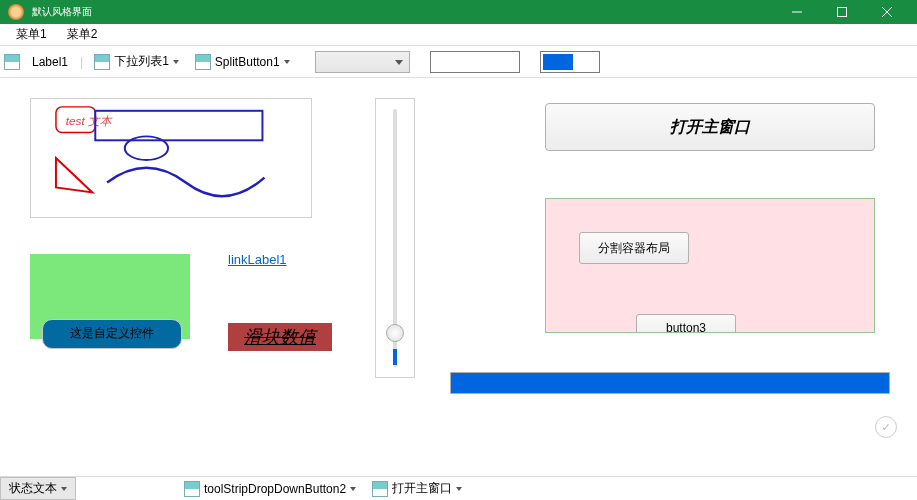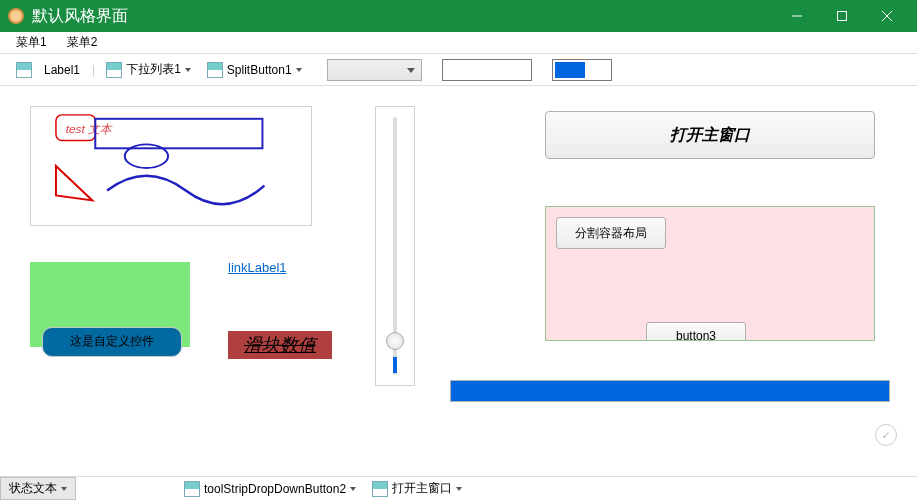--- a/index.html
+++ b/index.html
@@ -1,24 +1,24 @@
 <!DOCTYPE html>
 <html><head>
 <meta charset="utf-8">
 <style>
 * { box-sizing: border-box; margin: 0; padding: 0; font-family: "Microsoft YaHei", Arial, sans-serif; }
 body { background: #fff; width: 917px; height: 500px; overflow: hidden; position: relative; }
-.titlebar { background: #188c41; height: 32px; display: flex; align-items: center; padding: 0 8px; color: #fff; font-size: 16px; }
+.titlebar { background: #188c41; height: 24px; display: flex; align-items: center; padding: 0 8px; color: #fff; font-size: 10px; }
 .titlebar .app-icon { width: 16px; height: 16px; background: radial-gradient(circle, #f8d090 40%, #d08030 70%); border-radius: 50%; margin-right: 8px; }
 .titlebar .title { flex: 1; }
 .titlebar .win-btn { width: 45px; height: 32px; display: flex; align-items: center; justify-content: center; cursor: pointer; }
 .titlebar .win-btn svg { stroke: #fff; fill: none; }
 .menubar { height: 22px; background: #fff; border-bottom: 1px solid #ddd; display: flex; align-items: flex-end; padding: 0 6px; font-size: 12px; }
 .menubar .menu-item { padding: 2px 10px; cursor: pointer; }
-.toolbar { height: 32px; background: #fff; border-bottom: 1px solid #ddd; display: flex; align-items: center; padding: 4px 16px; gap: 6px; font-size: 12px; }
+.toolbar { height: 32px; background: #fff; border-bottom: 1px solid #ddd; display: flex; align-items: center; padding: 4px 4px; gap: 6px; font-size: 12px; }
 .picon { width: 16px; height: 16px; background: linear-gradient(#7cc 50%, #fff 50%); border: 1px solid #7ab; display: inline-block; vertical-align: middle; }
 .tool-label { padding: 0 6px; }
 .tool-drop { display: inline-flex; align-items: center; border: 1px solid transparent; padding: 2px 4px; cursor: pointer; gap: 4px; }
 .caret { width: 0; height: 0; border-left: 3px solid transparent; border-right: 3px solid transparent; border-top: 4px solid #555; display: inline-block; }
 .combo { width: 95px; height: 22px; border: 1px solid #adadad; background: linear-gradient(#f0f0f0,#e5e5e5); position: relative; cursor: pointer; }
 .combo::after { content:""; position:absolute; right:6px; top:8px; width:0; height:0; border-left:4px solid transparent; border-right:4px solid transparent; border-top:5px solid #555; }
 .textbox { width: 90px; height: 22px; border: 1px solid #7a7a7a; background: #fff; }
 .color-swatch { width: 60px; height: 22px; border: 1px solid #7a7a7a; background: #fff; padding: 2px; }
 .color-swatch .fill { width: 30px; height: 100%; background: #0066e0; }
 .content { position: relative; height: 390px; background: #fff; }
@@ -27,22 +27,22 @@
 .linklabel { position: absolute; left: 228px; top: 174px; color: #0066cc; text-decoration: underline; font-size: 13px; cursor: pointer; }
 .greenblock { position: absolute; left: 30px; top: 176px; width: 160px; height: 85px; background: #7ce87c; }
 .whitebtn { position: absolute; left: 12px; bottom: -10px; width: 140px; height: 30px; background: #0369a1; border: 1px solid #c8c8c8; border-radius: 10px; font-size: 12px; text-align: center; line-height: 26px; overflow: hidden; }
 .sliderlabel { position: absolute; left: 228px; top: 245px; background: #b04040; color: #000; font-size: 18px; padding: 2px 16px; font-style: italic; text-decoration: line-through underline; }
 .vtrack { position: absolute; left: 375px; top: 20px; width: 40px; height: 280px; border: 1px solid #d0d0d0; background: #fff; }
 .vtrack .rail { position: absolute; left: 50%; top: 10px; bottom: 10px; width: 4px; margin-left: -2px; background: #ddd; border-radius: 2px; }
 .vtrack .thumb { position: absolute; left: 50%; margin-left: -9px; width: 18px; height: 18px; background: radial-gradient(#fff,#ddd); border: 1px solid #aaa; border-radius: 50%; top: 225px; }
 .vtrack .mark { position: absolute; left: 50%; margin-left: -2px; width: 4px; height: 16px; background: #0066e0; top: 250px; }
 .mainbtn { position: absolute; left: 545px; top: 25px; width: 330px; height: 48px; background: linear-gradient(#fafafa,#ececec); border: 1px solid #b0b0b0; border-radius: 4px; font-size: 16px; font-weight: bold; font-style: italic; cursor: pointer; }
 .splitpanel { position: absolute; left: 545px; top: 120px; width: 330px; height: 135px; border: 1px solid #94c794; background: #ffe0e4; padding: 10px; overflow: hidden; }
-.splitbtn1 { width: 110px; height: 32px; background: linear-gradient(#fafafa,#ececec); border: 1px solid #b0b0b0; border-radius: 3px; font-size: 12px; cursor: pointer; margin: 0; }
-.splitbtn2 { position: absolute; left: 100px; bottom: -10px; width: 100px; height: 28px; background: linear-gradient(#fafafa,#ececec); border: 1px solid #b0b0b0; border-radius: 3px; font-size: 12px; cursor: pointer; }
+.splitbtn1 { width: 110px; height: 32px; background: linear-gradient(#fafafa,#ececec); border: 1px solid #b0b0b0; border-radius: 3px; font-size: 12px; cursor: pointer; margin: 23px; }
+.splitbtn2 { position: absolute; left: 90px; bottom: -10px; width: 100px; height: 28px; background: linear-gradient(#fafafa,#ececec); border: 1px solid #b0b0b0; border-radius: 3px; font-size: 12px; cursor: pointer; }
 .progress { position: absolute; left: 450px; top: 294px; width: 440px; height: 22px; border: 1px solid #b0b0b0; background: #e8e8e8; }
 .progress .bar { width: 100%; height: 100%; background: #0066e0; }
 .statusbar { position: absolute; bottom: 0; left: 0; right: 0; height: 24px; border-top: 1px solid #ddd; display: flex; align-items: center; font-size: 12px; background: #fff; }
 .statusbar .seg { padding: 2px 8px; display: inline-flex; align-items: center; gap: 4px; cursor: pointer; }
 .statusbar .seg.first { background: #e8e8e8; border: 1px solid #c0c0c0; }
 .watermark { position: absolute; right: 20px; bottom: 30px; color: #bbb; font-size: 16px; display: flex; align-items: center; gap: 8px; pointer-events: none; }
 .watermark .wm-icon { width: 22px; height: 22px; border: 1px solid #ccc; border-radius: 50%; display: flex; align-items: center; justify-content: center; font-size: 11px; }
 </style>
 </head>
 <body>

